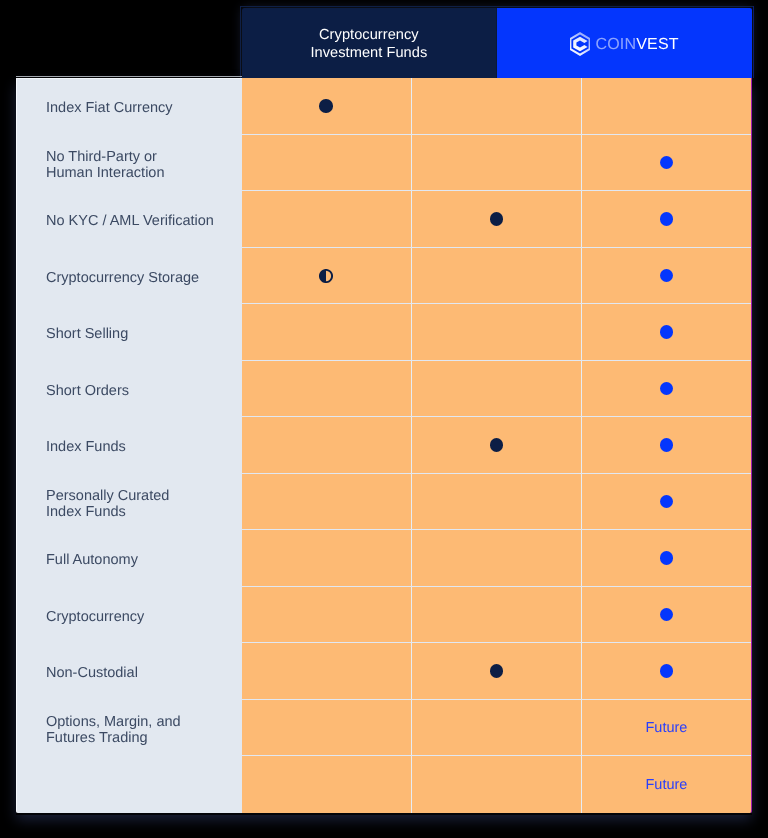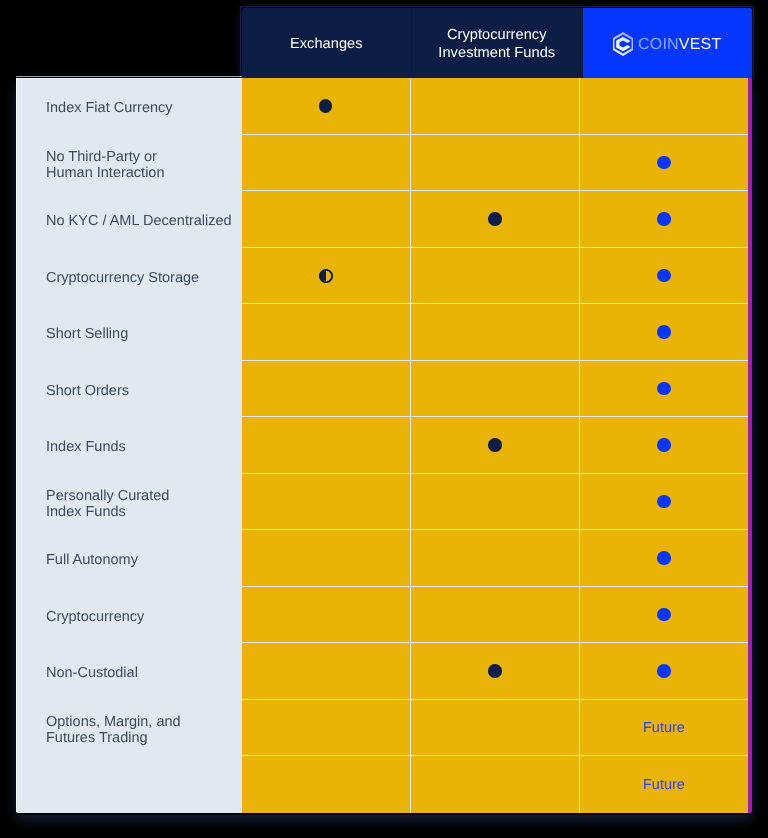--- a/index.html
+++ b/index.html
@@ -34,22 +34,22 @@
   .left-panel-edge{position:absolute;left:16px;top:76px;width:225.5px;height:1px;
      background:rgba(190,196,205,0.85);}
   .bottom-edge{position:absolute;left:16px;top:813px;width:736px;height:1.5px;
      background:rgba(0,0,0,0.82);}
   .header-top-edge{position:absolute;left:240px;top:6px;width:514px;height:1px;
      background:#0f2046;}
   .header-left-edge{position:absolute;left:240px;top:6px;width:1px;height:72px;
      background:#0f2046;}
   .header-right-edge{position:absolute;left:753px;top:6px;width:1px;height:72px;
      background:#0b1c6e;}
-  .grid{position:absolute;left:241.5px;top:78.4px;width:510.5px;height:734.6px;background:#eab308;
-     border-radius:0 0 2px 0;border-right:4px solid #a21caf;box-sizing:border-box;}
+  .grid{position:absolute;left:241.5px;top:78.4px;width:510.5px;height:734.6px;background:#fdba74;
+     border-radius:0 0 2px 0;border-right:1px solid #a21caf;box-sizing:border-box;}
   .row{height:56.508px;display:flex;border-bottom:1px solid #e1e8f2;box-sizing:border-box;}
   .row:last-child{border-bottom:none;}
   .cell{flex:1 1 0;display:flex;align-items:center;justify-content:center;
      border-right:1px solid #e6ecf4;box-sizing:border-box;}
   .cell:last-child{border-right:none;}
 
   .labels{position:absolute;left:16px;top:78.4px;width:225.5px;height:734.6px;}
   .lrow{height:56.508px;display:flex;align-items:center;padding-left:30px;box-sizing:border-box;}
   .ltext{font-size:14.5px;color:#3c4a63;line-height:16.5px;position:relative;top:2px;}
 
@@ -61,23 +61,20 @@
 </style>
 </head>
 <body>
 
 <div class="page">
 
   <div class="panel-shadow-top"></div>
   <div class="panel-shadow"></div>
 
   <div class="header-row">
-    <div class="hcell">
-      <span>Exchanges</span>
-    </div>
     <div class="hcell">
       <span>Cryptocurrency<br>Investment Funds</span>
     </div>
     <div class="hcell brand">
       <span class="brandbox">
         <svg class="brandmark" width="20" height="24" viewBox="0 0 20 24">
           <defs>
             <linearGradient id="hexg" x1="0.7" y1="0" x2="0.15" y2="0.95">
               <stop offset="0" stop-color="#ffffff" stop-opacity="0.55"></stop>
               <stop offset="0.55" stop-color="#ffffff" stop-opacity="0.8"></stop>
@@ -207,21 +204,21 @@
       </div>
     </div>
   <div class="labels" id="labels">
       <div class="lrow">
         <span class="ltext">Index Fiat Currency</span>
       </div>
       <div class="lrow">
         <span class="ltext">No Third-Party or<br>Human Interaction</span>
       </div>
       <div class="lrow">
-        <span class="ltext">No KYC / AML Decentralized</span>
+        <span class="ltext">No KYC / AML Verification</span>
       </div>
       <div class="lrow">
         <span class="ltext">Cryptocurrency Storage</span>
       </div>
       <div class="lrow">
         <span class="ltext">Short Selling</span>
       </div>
       <div class="lrow">
         <span class="ltext">Short Orders</span>
       </div>

